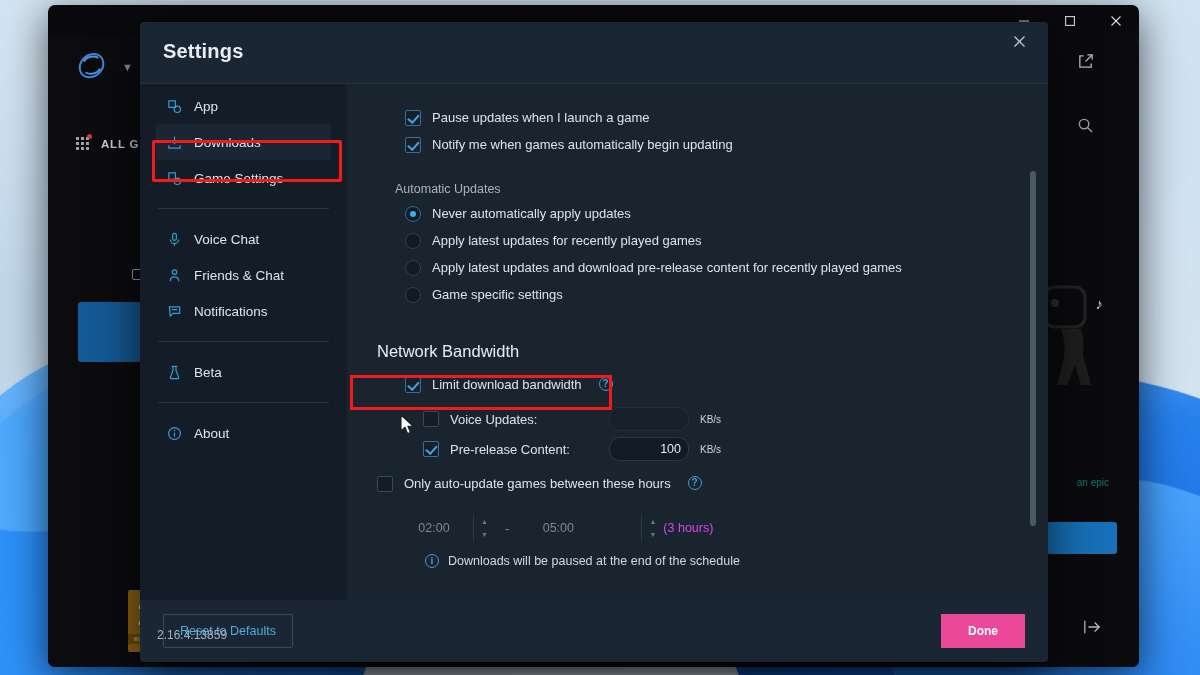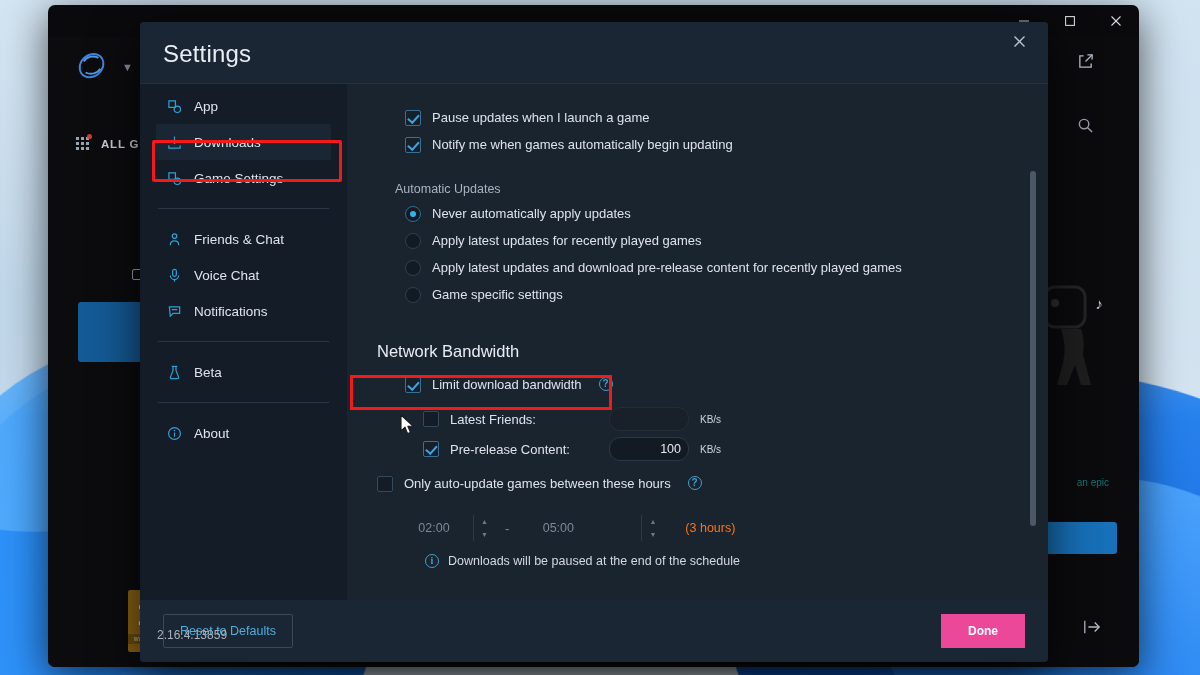--- a/index.html
+++ b/index.html
@@ -163,21 +163,21 @@
     box-shadow: 0 14px 48px rgba(0,0,0,.72);
     overflow: hidden;
   }
   #modal-header {
     position: relative; height: 62px;
     background: #1b2635;
     border-bottom: 1px solid #23303f;
   }
   #modal-title {
     position: absolute; left: 23px; top: 18px;
-    color: #e9edf3; font-size: 24px; font-weight: normal; letter-spacing: .2px;
+    color: #e9edf3; font-size: 20px; font-weight: bold; letter-spacing: .2px;
   }
   #modal-close {
     position: absolute; right: 10px; top: 0px;
     width: 38px; height: 38px;
     display: flex; align-items: center; justify-content: center;
     color: #b9c2cf;
   }
 
   #modal-body {
     position: absolute; top: 62px; left: 0; right: 0; bottom: 62px;
@@ -298,21 +298,21 @@
   .time-field {
     width: 78px; color: #7d8796; font-size: 12.5px; text-align: center;
   }
   .spinner {
     width: 22px; height: 26px;
     border-left: 1px solid #2c3a4a;
     display: flex; flex-direction: column; align-items: center; justify-content: space-around;
     color: #6d7887; font-size: 7px;
   }
   .dash { color: #7d8796; font-size: 13px; margin: 0 10px; }
-  .hours-note { color: #f97316; font-size: 12.5px; margin-left: 22px; }
+  .hours-note { color: #d946ef; font-size: 12.5px; }
 
   .pause-note {
     display: flex; align-items: center; gap: 9px;
     margin-left: 48px; margin-top: 9px;
     color: #d3d9e2; font-size: 12.5px;
   }
 
   #bw-highlight {
     position: absolute; left: 3px; top: 291px;
     width: 262px; height: 35px;
@@ -515,36 +515,36 @@
           </svg>
         </span>
         <span>Game Settings</span>
       </div>
 
       <div class="nav-sep"></div>
 
       <div class="nav-item">
         <span class="nav-icon">
           <svg width="15" height="15" viewBox="0 0 16 16" fill="none" stroke="currentColor" stroke-width="1.3">
-            <circle cx="8" cy="4.3" r="2.4"></circle>
-              <path d="M3.5 14c0-3 2-4.6 4.5-4.6S12.5 11 12.5 14"></path>
-          </svg>
-        </span>
-        <span>Friends &amp; Chat</span>
-      </div>
-
-      <div class="nav-item">
-        <span class="nav-icon">
-          <svg width="15" height="15" viewBox="0 0 16 16" fill="none" stroke="currentColor" stroke-width="1.3">
             <rect x="6" y="1.5" width="4" height="7.5" rx="2"></rect>
               <path d="M3.6 8a4.4 4.4 0 0 0 8.8 0"></path>
               <line x1="8" y1="12.4" x2="8" y2="14.6"></line>
           </svg>
         </span>
         <span>Voice Chat</span>
+      </div>
+
+      <div class="nav-item">
+        <span class="nav-icon">
+          <svg width="15" height="15" viewBox="0 0 16 16" fill="none" stroke="currentColor" stroke-width="1.3">
+            <circle cx="8" cy="4.3" r="2.4"></circle>
+              <path d="M3.5 14c0-3 2-4.6 4.5-4.6S12.5 11 12.5 14"></path>
+          </svg>
+        </span>
+        <span>Friends &amp; Chat</span>
       </div>
 
       <div class="nav-item">
         <span class="nav-icon">
           <svg width="15" height="15" viewBox="0 0 16 16" fill="none" stroke="currentColor" stroke-width="1.3">
             <path d="M2.5 3h11v7h-7l-3 3z"></path>
               <line x1="5" y1="6" x2="11" y2="6"></line>
           </svg>
         </span>
         <span>Notifications</span>
@@ -613,21 +613,21 @@
       <div class="section-title" style="margin-top:28px;margin-bottom:16px;">Network Bandwidth</div>
 
       <div class="opt-row">
         <span class="cb checked"></span>
         <span class="lbl">Limit download bandwidth</span>
         <span class="help-icon">?</span>
       </div>
 
       <div class="bw-row">
         <span class="cb unchecked"></span>
-        <span class="bw-lbl">Latest Friends:</span>
+        <span class="bw-lbl">Voice Updates:</span>
         <span class="num-input disabled"></span>
         <span class="unit">KB/s</span>
       </div>
 
       <div class="bw-row">
         <span class="cb checked"></span>
         <span class="bw-lbl">Pre-release Content:</span>
         <span class="num-input">100</span>
         <span class="unit">KB/s</span>
       </div>

